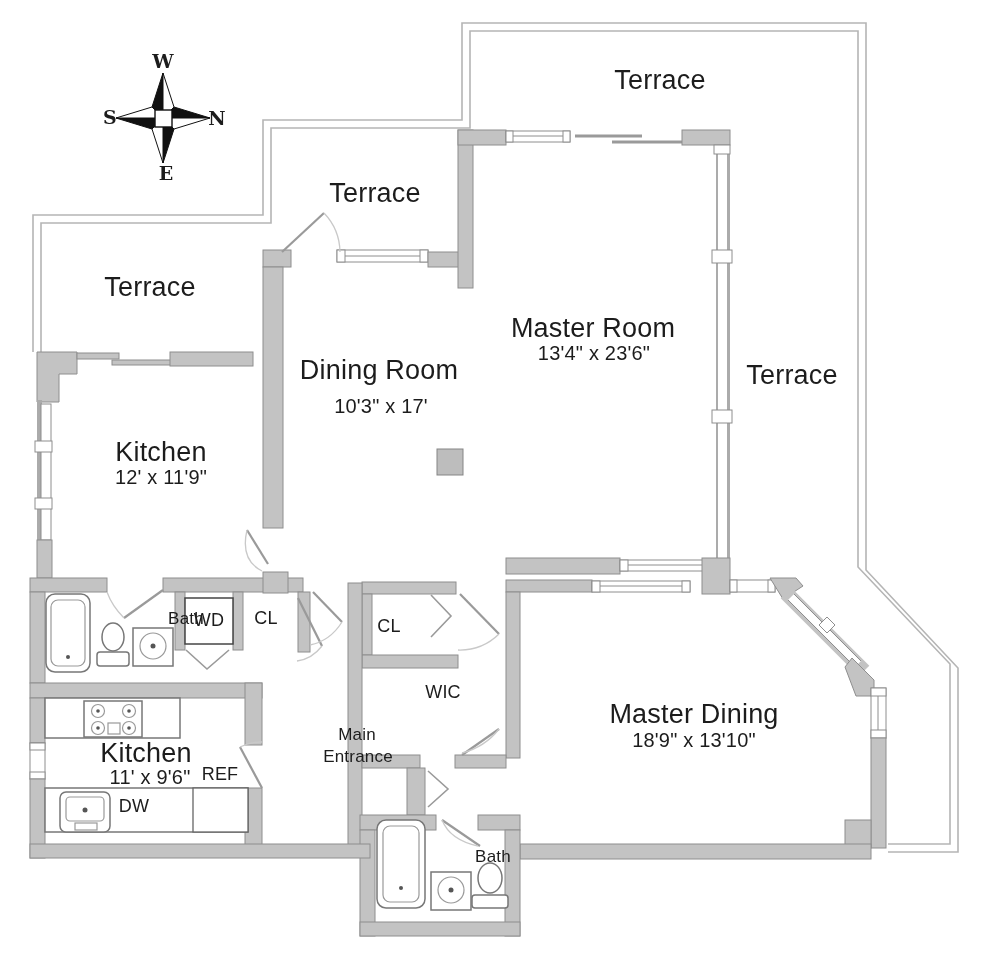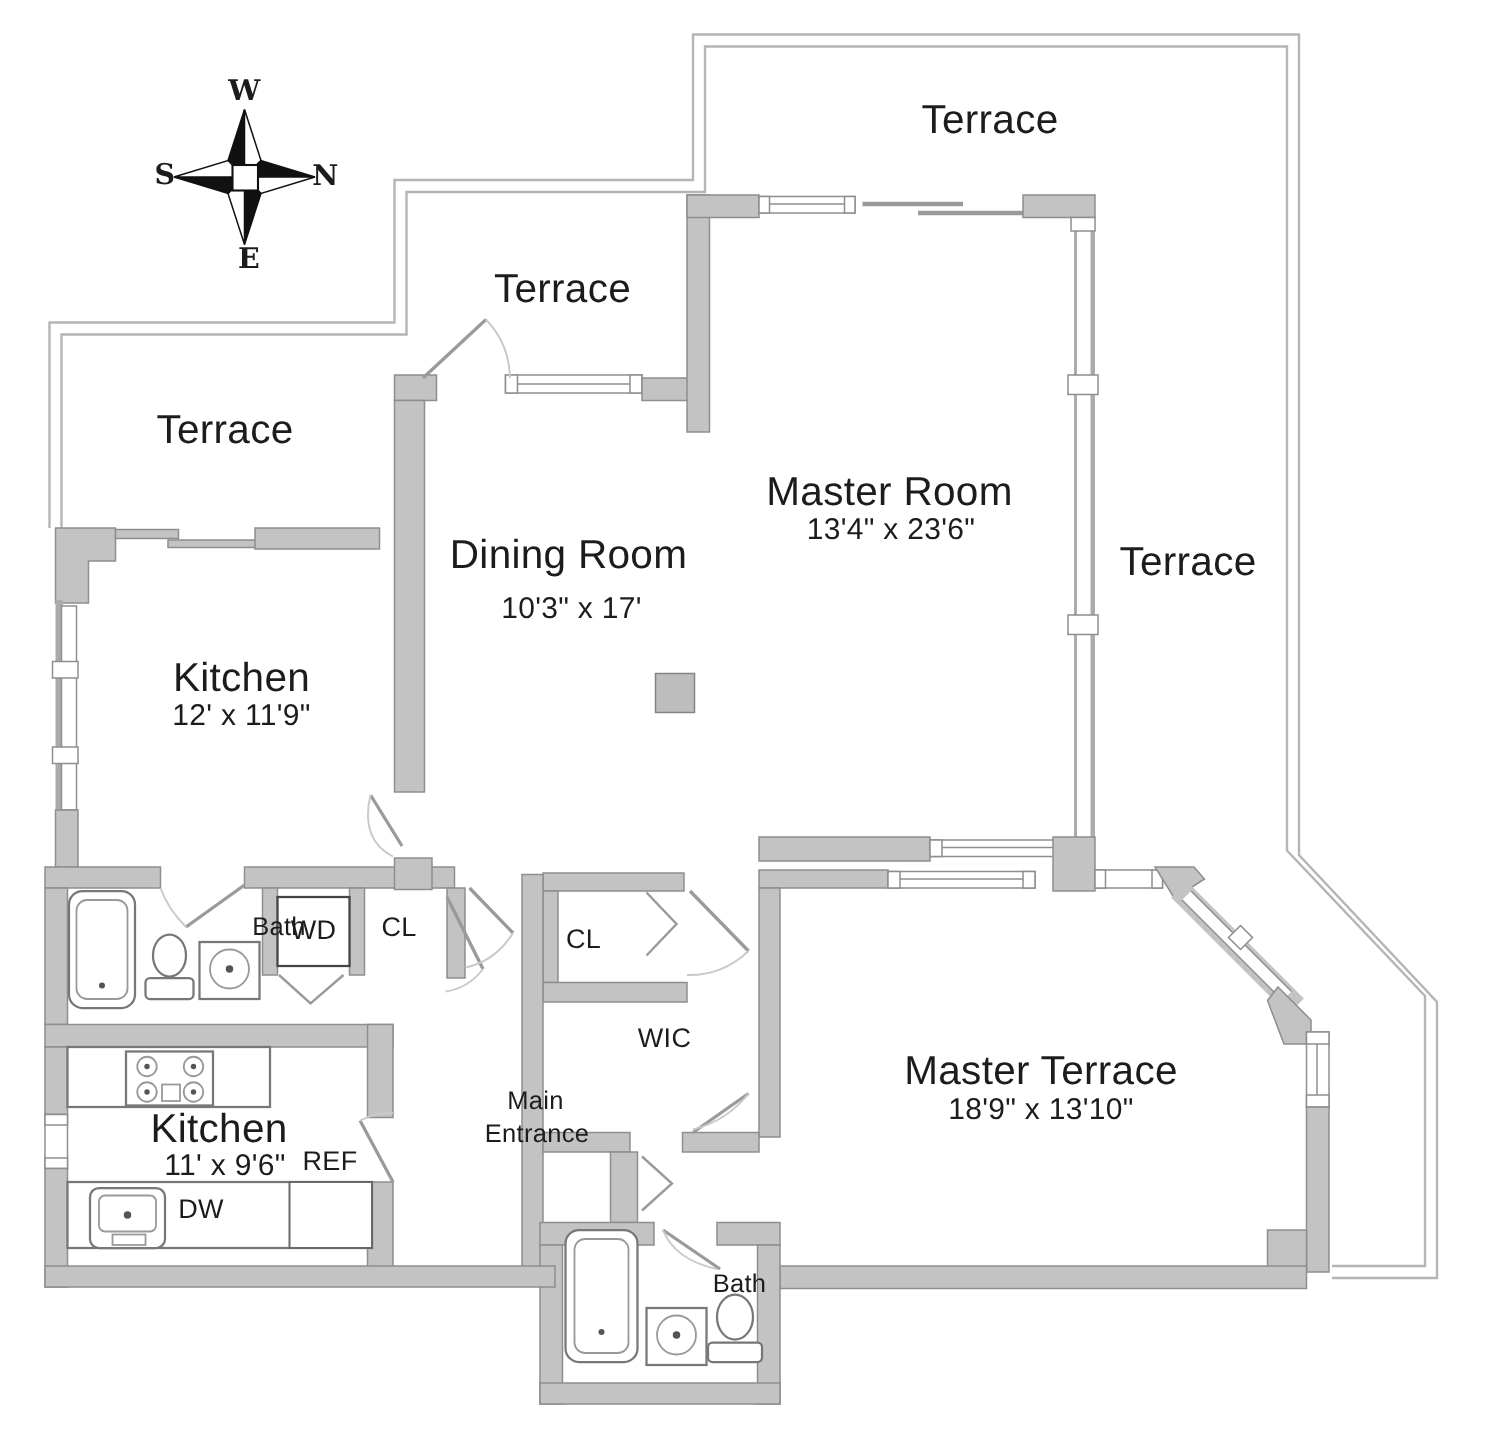--- a/index.html
+++ b/index.html
@@ -236,21 +236,21 @@
   <div class="lbl room" style="left:375px;top:193px">Terrace</div>
   <div class="lbl room" style="left:150px;top:287px">Terrace</div>
   <div class="lbl room" style="left:792px;top:375px">Terrace</div>
 
   <div class="lbl room" style="left:593px;top:328px">Master Room</div>
   <div class="lbl dim" style="left:594px;top:353px">13'4" x 23'6"</div>
   <div class="lbl room" style="left:379px;top:370px">Dining Room</div>
   <div class="lbl dim" style="left:381px;top:406px">10'3" x 17'</div>
   <div class="lbl room" style="left:161px;top:452px">Kitchen</div>
   <div class="lbl dim" style="left:161px;top:477px">12' x 11'9"</div>
-  <div class="lbl room" style="left:694px;top:714px">Master Terrace</div>
+  <div class="lbl room" style="left:694px;top:714px">Master Dining</div>
   <div class="lbl dim" style="left:694px;top:740px">18'9" x 13'10"</div>
   <div class="lbl room" style="left:146px;top:753px">Kitchen</div>
   <div class="lbl dim" style="left:150px;top:777px">11' x 9'6"</div>
 
   <div class="lbl small" style="left:146px;top:618px">Bath</div>
   <div class="lbl mid" style="left:209px;top:620px">WD</div>
   <div class="lbl mid" style="left:266px;top:618px">CL</div>
   <div class="lbl mid" style="left:389px;top:626px">CL</div>
   <div class="lbl mid" style="left:443px;top:692px">WIC</div>
   <div class="lbl small" style="left:317px;top:734px">Main</div>

